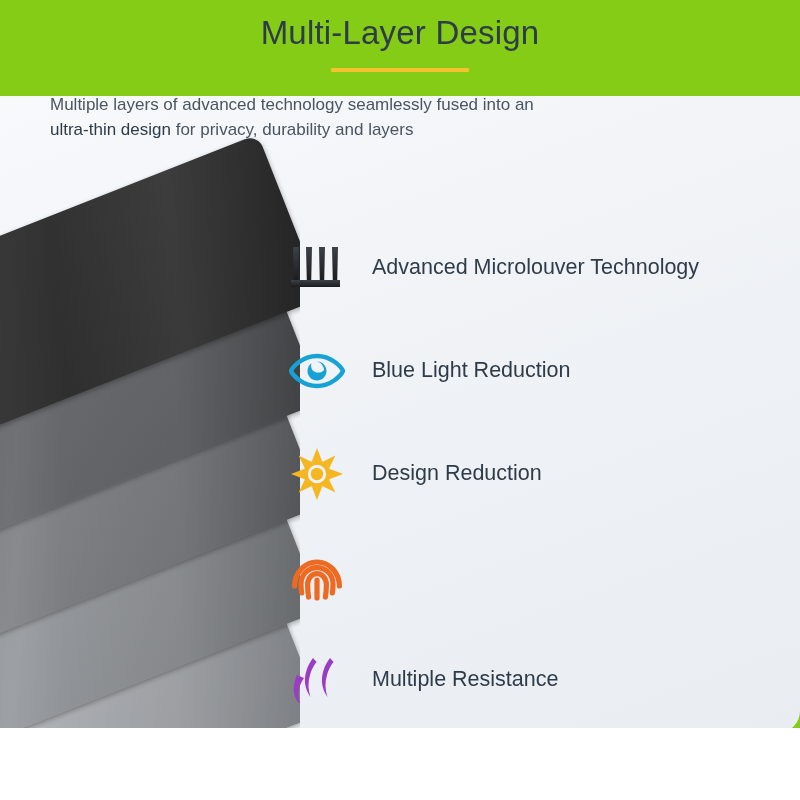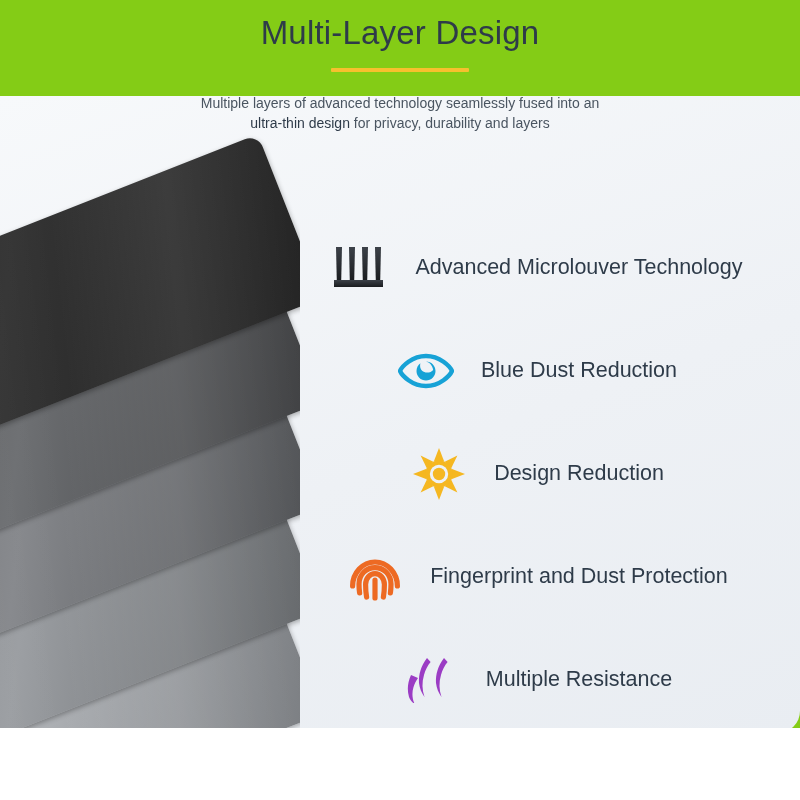--- a/index.html
+++ b/index.html
@@ -43,22 +43,21 @@
     height: 4px;
     margin: 13px auto 0 auto;
     border-radius: 1px;
   }
 
   .subtitle {
     position: absolute;
     left: 50px;
     top: 93px;
     width: 700px;
-    text-align: center;
-    font-size: 14px;
+    font-size: 17px;
     line-height: 1.45;
     color: #4a5561;
     z-index: 40;
   }
   .subtitle .strong {
     font-weight: 400;
     color: #2e3b49;
   }
 
   
@@ -117,21 +116,20 @@
     position: absolute;
     left: 286px;
     top: 216px;
     width: 500px;
     z-index: 30;
   }
   .feature-row {
     display: flex;
     align-items: center;
     height: 103px;
-    justify-content: center;
   }
   .feature-icon {
     width: 62px;
     min-width: 62px;
     height: 58px;
     display: flex;
     align-items: center;
     justify-content: center;
   }
   .feature-label {
@@ -191,21 +189,21 @@
     <div class="feature-row">
       <div class="feature-icon">
         <svg width="56" height="36" viewBox="0 0 56 36" aria-hidden="true">
           <path d="M28 3 C42 3 52 13.5 54 18 C52 22.5 42 33 28 33 C14 33 4 22.5 2 18 C4 13.5 14 3 28 3 Z" fill="none" stroke="#17a2d6" stroke-width="4.4"></path>
           <path d="M28 8.5 C33.3 8.5 37.5 12.7 37.5 18 C37.5 23.3 33.3 27.5 28 27.5
                    C22.7 27.5 18.5 23.3 18.5 18 C18.5 14.8 20 12 22.4 10.2
                    C22.2 11 22.1 11.9 22.1 12.8 C22.1 17 25.1 19.6 29.2 19.6
                    C31.7 19.6 33.8 18.6 35.2 17 C34.3 12.3 31.6 9.3 28 8.5 Z" fill="#17a2d6"></path>
         </svg>
       </div>
-      <div class="feature-label">Blue Dust Reduction</div>
+      <div class="feature-label">Blue Light Reduction</div>
     </div>
 
     <div class="feature-row">
       <div class="feature-icon">
         <svg width="52" height="52" viewBox="0 0 52 52" aria-hidden="true">
           <g fill="#f5b721">
             <path d="M26 0 L31.2 13.6 L20.8 13.6 Z"></path>
             <path d="M52 26 L38.4 31.2 L38.4 20.8 Z"></path>
             <path d="M26 52 L20.8 38.4 L31.2 38.4 Z"></path>
             <path d="M0 26 L13.6 20.8 L13.6 31.2 Z"></path>
@@ -226,21 +224,20 @@
       <div class="feature-icon">
         <svg width="50" height="50" viewBox="0 0 50 50" aria-hidden="true">
           <g fill="none" stroke="#ed6a23" stroke-linecap="round">
             <path d="M2.6 34 C2.6 21 12.6 10 25 10 C37.4 10 47.4 21 47.4 34" stroke-width="5.2"></path>
             <path d="M9.6 41 C9.6 41 9 36.5 9 32 C9 22.6 16.2 15.6 25 15.6 C33.8 15.6 41 22.6 41 32 C41 36.5 40.4 41 40.4 41" stroke-width="5.2"></path>
             <path d="M16.6 45 C16 41.5 15.6 36.5 15.6 32.5 C15.6 26.4 19.8 21.6 25 21.6 C30.2 21.6 34.4 26.4 34.4 32.5 C34.4 36.5 34 41.5 33.4 45" stroke-width="5.2"></path>
             <path d="M25 28 L25 46" stroke-width="5.2"></path>
           </g>
         </svg>
       </div>
-      <div class="feature-label">Fingerprint and Dust Protection</div>
     </div>
 
     <div class="feature-row">
       <div class="feature-icon">
         <svg width="52" height="46" viewBox="0 0 52 46" aria-hidden="true">
           <g fill="#9b3cc4">
             <path d="M22 1 C16 9 13.5 17 14 26 C14.6 31 16.5 36 19.5 40 C17 33 16.8 25 19 18 C20.4 13 22.6 8.5 25.6 5 Z"></path>
             <path d="M39 1 C33 9 30.5 17 31 26 C31.6 31 33.5 36 36.5 40 C34 33 33.8 25 36 18 C37.4 13 39.6 8.5 42.6 5 Z"></path>
             <path d="M6 18 C2.5 26 2 33 4 40 C5.4 43.4 7.4 45.6 9.6 46.8 C7.2 42 6.8 36 8.4 30.5 C9.4 27 11 23.8 13 21 Z"></path>
           </g>

